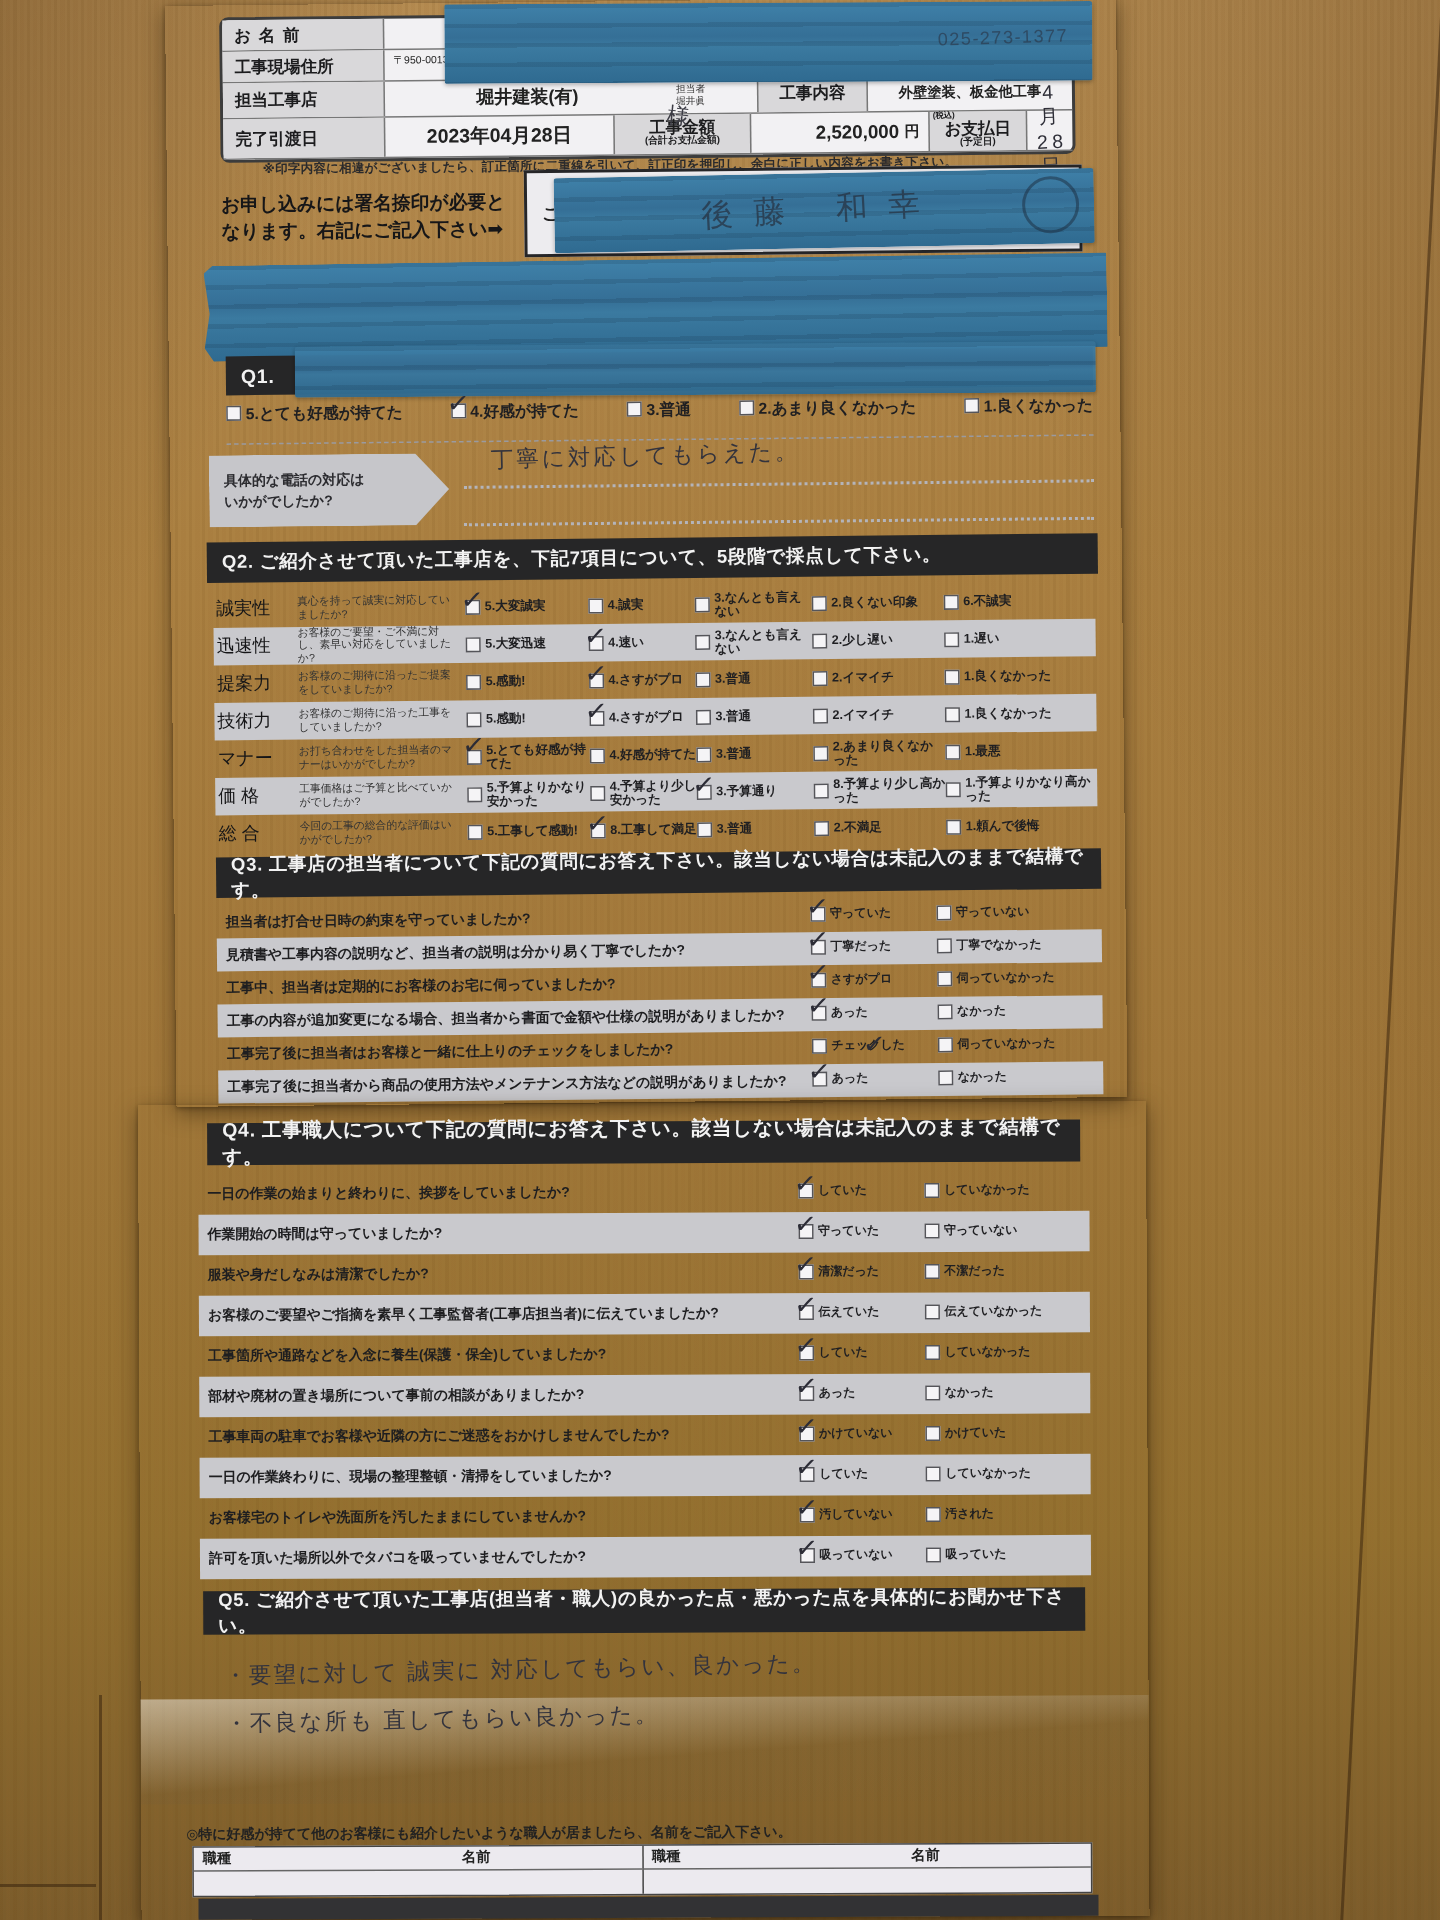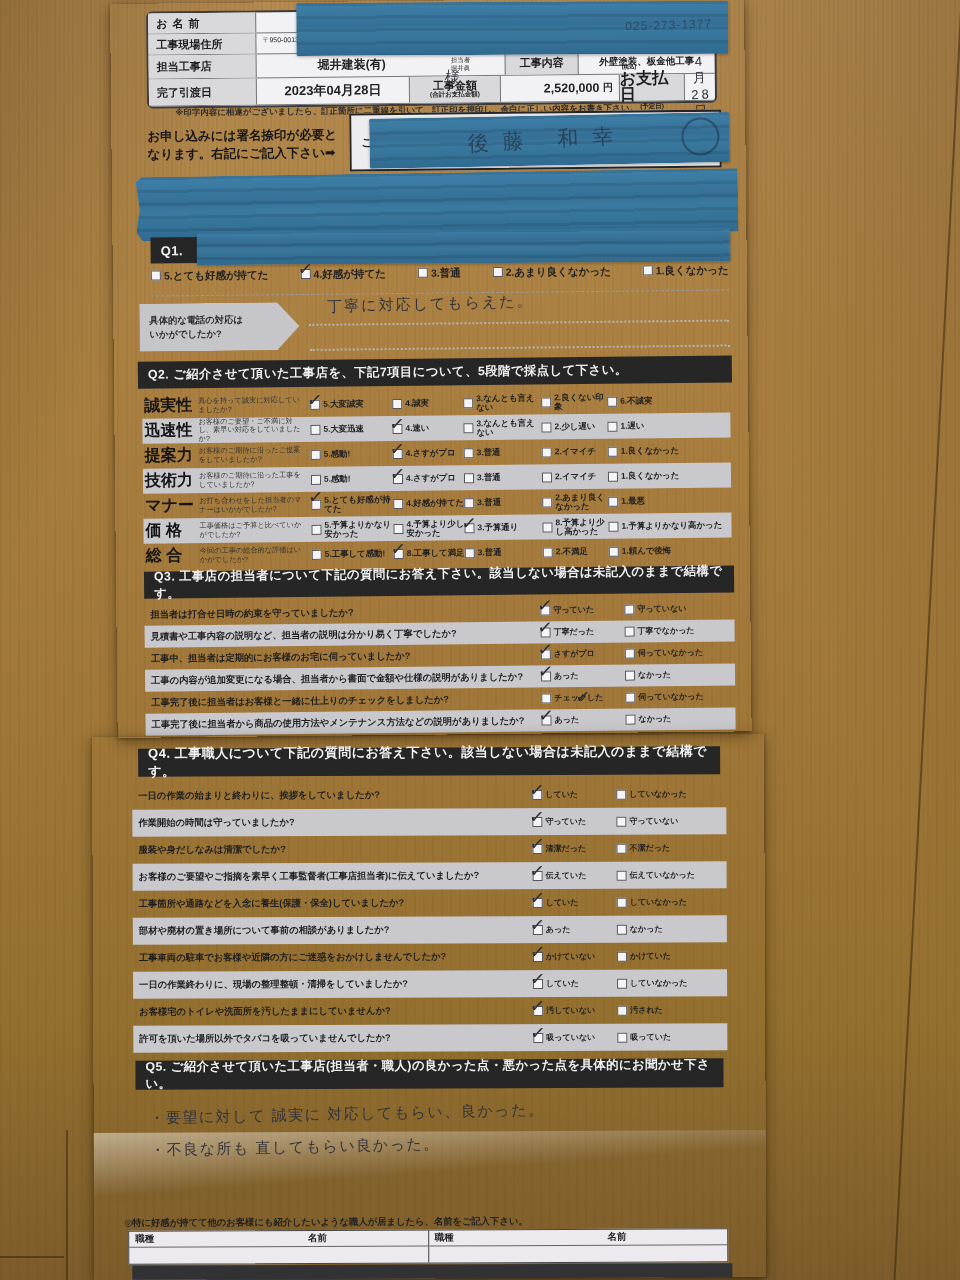--- a/index.html
+++ b/index.html
@@ -81,29 +81,29 @@
   .fup{position:absolute;left:26px;top:300px;width:160px;height:48px;background:#c6c6ca;clip-path:polygon(0 0,86% 0,100% 50%,86% 100%,0 100%);display:flex;flex-direction:column;justify-content:center;padding:0 16px 0 10px;font-size:9.3px;font-weight:700;color:#2c2c30;line-height:1.55}
   .hw-q1ans{position:absolute;left:214px;top:294px;font-size:15px;letter-spacing:2px}
   .dotline{position:absolute;border-bottom:2px dotted #b4b4ba;height:0}
   .dl1{left:196px;top:322px;width:420px}
   .dl2{left:196px;top:347px;width:420px}
 
   
   .q2table{position:absolute;left:28px;top:390px;width:588px}
   .q2row{display:flex;align-items:center;height:25px;padding:0 2px}
   .q2row:nth-child(even){background:#c9c9cd}
-  .q2cat{width:54px;font-weight:700;font-size:16px;flex:none;color:#151517}
+  .q2cat{width:54px;font-weight:400;font-size:12px;flex:none;color:#151517}
   .q2q{width:112px;font-size:7.2px;color:#333;flex:none;line-height:1.18;padding-right:5px}
   .q2opts{flex:1;display:flex;align-items:center}
   .q2opts .olbl{font-size:8.4px;line-height:1.05;font-weight:600}
   .q2opts .opt{align-items:center}
   .q2opts .opt:nth-child(1){width:82px}
   .q2opts .opt:nth-child(2){width:71px}
   .q2opts .opt:nth-child(3){width:78px}
-  .q2opts .opt:nth-child(4){width:66px}
+  .q2opts .opt:nth-child(4){width:88px}
   .q2opts .opt:nth-child(5){flex:1}
 
   
   .qrows{position:absolute}
   .q3rows{left:28px;top:600px;width:590px}
   .q4rows{left:40px;top:46px;width:594px}
   .qrow{display:flex;align-items:center;padding:0 6px}
   .q3rows .qrow{height:22px}
   .q4rows .qrow{height:27px}
   .qrow:nth-child(even){background:#c9c9cd}
@@ -163,21 +163,21 @@
       <div class="hval c" style="width:152px;flex:none;font-size:13px;font-weight:600">2023年04月28日</div>
       <div class="hsub" style="width:92px">
         <span style="font-size:11px">工事金額</span>
         <span style="font-size:6.5px">(合計お支払金額)</span>
       </div>
       <div class="hval" style="width:118px;flex:none;justify-content:flex-end;font-size:12.5px;font-weight:600">
         <span>2,520,000</span>&nbsp;<span style="font-size:10px">円</span>
       </div>
       <div class="hsub" style="width:66px">
         <span style="font-size:5.5px;align-self:flex-start;margin-left:2px">(税込)</span>
-        <span style="font-size:16px">お支払日</span>
+        <span style="font-size:11px">お支払日</span>
         <span style="font-size:6.5px">(予定日)</span>
       </div>
       <div class="hval c hw hw-payday" style="flex:1">4 月 28 日</div>
     </div>
     <div class="hw hw-sama">様</div>
   </div>
   <div class="htnote">※印字内容に相違がございましたら、訂正箇所に二重線を引いて、訂正印を押印し、余白に正しい内容をお書き下さい。</div>
 
   <div class="siginstr">
     <div>お申し込みには署名捺印が必要と</div>

